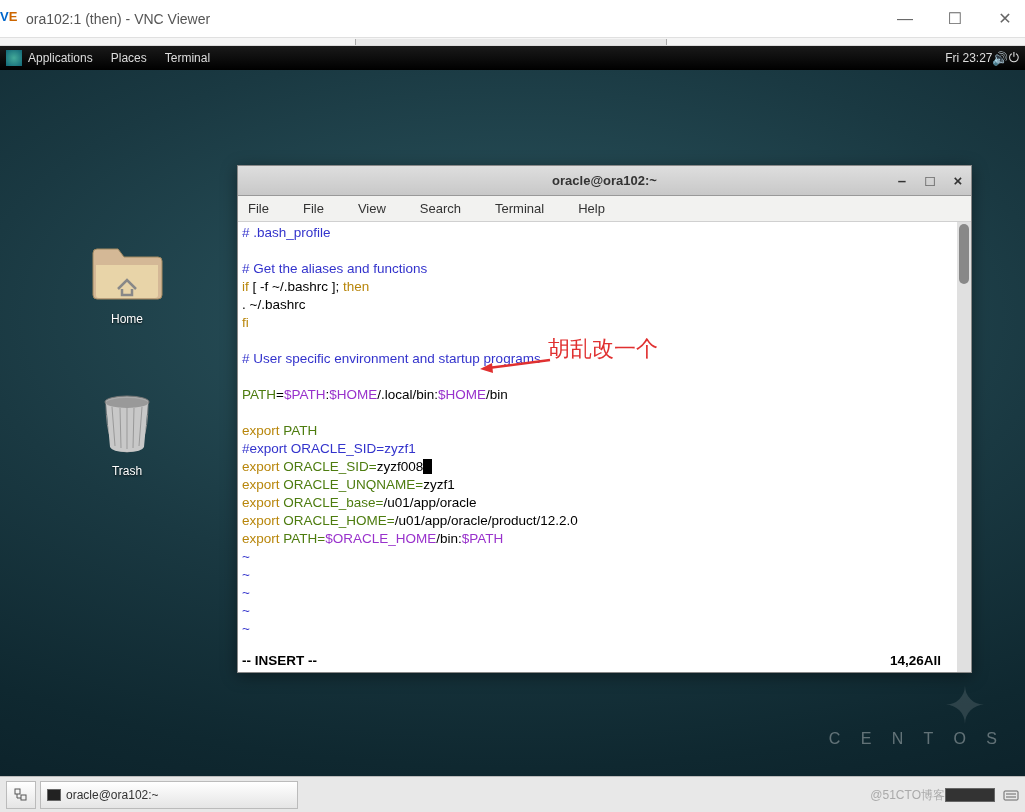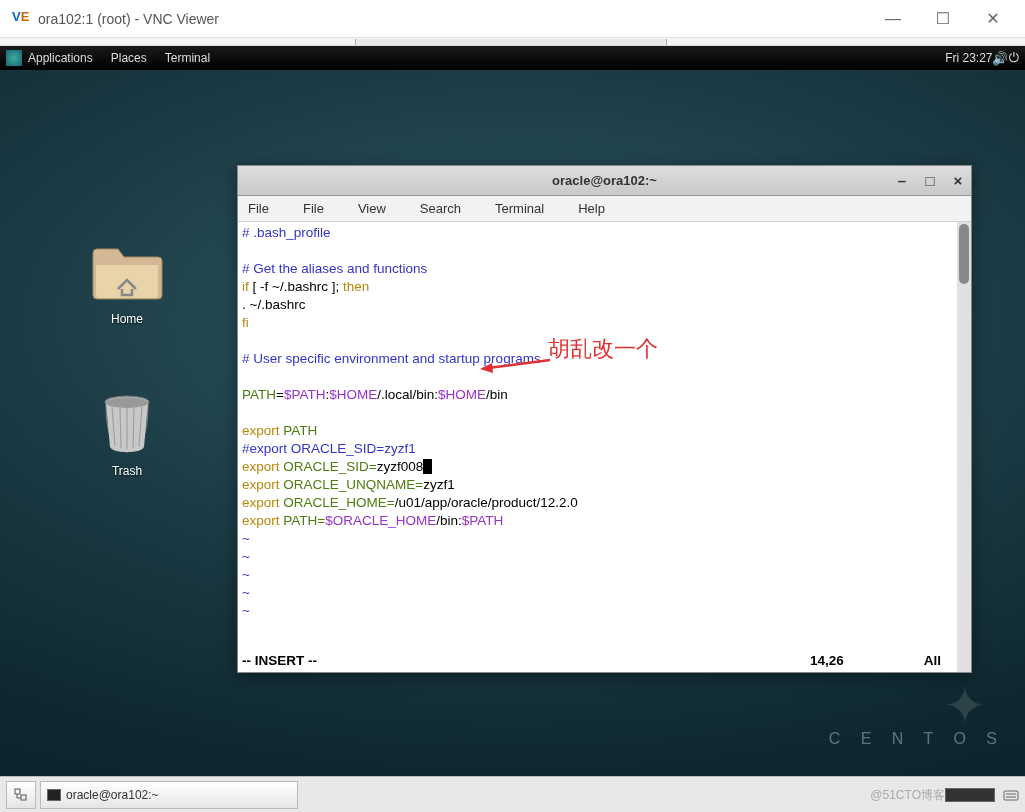--- a/index.html
+++ b/index.html
@@ -1,17 +1,17 @@
 <!DOCTYPE html>
 <html><head>
 <meta charset="utf-8">
 <style>
 *{margin:0;padding:0;box-sizing:border-box;font-family:"Segoe UI",Arial,sans-serif}
 body{width:1025px;height:812px;background:#fff;overflow:hidden;position:relative}
-.vnc-titlebar{height:38px;background:#fff;display:flex;align-items:center;padding:0 12px;border-bottom:1px solid #e0e0e0}
+.vnc-titlebar{height:38px;background:#fff;display:flex;align-items:center;padding:0 0;border-bottom:1px solid #e0e0e0}
 .vnc-logo{width:20px;height:20px;margin-right:6px;font-weight:bold;font-size:13px;color:#0066cc}
 .vnc-logo .v{color:#0066cc}
 .vnc-title{color:#555;font-size:14px;flex:1}
 .win-btns{display:flex;gap:30px;padding-right:10px}
 .win-btn{width:20px;height:20px;display:flex;align-items:center;justify-content:center;color:#666;font-size:16px}
 .divider{height:8px;background:#f5f5f5;border-bottom:1px solid #ddd;position:relative;overflow:hidden}
 .divider::after{content:"";position:absolute;left:355px;top:1px;width:310px;height:6px;border:1px solid #aaa;border-top:none;background:#e8e8e8}
 .gnome-panel{height:24px;background:linear-gradient(#1a1a1a,#000);display:flex;align-items:center;color:#ddd;font-size:12px;padding:0 6px}
 .gnome-app-icon{width:16px;height:16px;margin-right:4px;background:radial-gradient(circle,#4a9,#167)}
 .gnome-menu{display:flex;gap:18px;padding-left:2px}
@@ -34,40 +34,40 @@
 .term-content{position:relative;height:calc(100% - 56px);background:#fff;font-family:"DejaVu Sans Mono","Courier New",monospace;font-size:13.5px;line-height:18px;padding:2px 4px;color:#000;overflow:hidden}
 .term-scrollbar{position:absolute;right:0;top:0;width:14px;height:100%;background:#e0e0e0}
 .term-scroll-thumb{position:absolute;right:2px;top:2px;width:10px;height:60px;background:#888;border-radius:5px}
 .c-blue{color:#3333cc}
 .c-gold{color:#b8860b}
 .c-teal{color:#4d7c0f}
 .c-purple{color:#9932cc}
 .cursor-block{display:inline-block;width:9px;height:15px;background:#000;vertical-align:text-bottom}
 .vim-status{position:absolute;bottom:2px;left:4px;right:20px;display:flex;font-weight:bold}
 .vim-mode{flex:0 0 auto}
-.vim-pos{margin-left:auto;margin-right:80px}
+.vim-pos{margin-left:auto;}
 .vim-all{margin-right:10px}
 .annotation{position:absolute;left:478px;top:280px;pointer-events:none;z-index:10}
 .anno-text{color:#e03030;font-size:22px;font-family:"SimSun","Microsoft YaHei",sans-serif;position:absolute;left:70px;top:-16px;white-space:nowrap}
 .anno-arrow{position:absolute;left:0;top:8px}
 .taskbar{position:absolute;bottom:0;left:0;right:0;height:36px;background:#e8e8e8;border-top:1px solid #bbb;display:flex;align-items:center;padding:3px 6px;gap:4px}
 .tb-btn{height:28px;border:1px solid #bbb;background:linear-gradient(#fff,#e5e5e5);display:flex;align-items:center;padding:0 6px;font-size:12px;color:#333;gap:5px}
 .tb-btn.tray{width:30px;justify-content:center}
 .tb-btn.task{width:258px}
 .tb-spacer{flex:1}
 .tb-note{position:absolute;right:80px;bottom:8px;color:#aaa;font-size:12px}
 .tb-ind{width:50px;height:14px;border:1px solid #666;background:#333;margin-right:4px}
 .term-icon{width:14px;height:12px;background:#222;border:1px solid #666;display:inline-block}
 </style>
 </head>
 <body>
 
 <div class="vnc-titlebar">
   <span class="vnc-logo"><span class="v">V</span><span style="color:#cc6600">E</span></span>
-  <span class="vnc-title">ora102:1 (root) - VNC Viewer</span>
+  <span class="vnc-title">ora102:1 (then) - VNC Viewer</span>
   <div class="win-btns">
     <span class="win-btn">—</span>
     <span class="win-btn">☐</span>
     <span class="win-btn">✕</span>
   </div>
 </div>
 <div class="divider"></div>
 
 <div class="gnome-panel">
   <span class="gnome-app-icon"></span>
@@ -135,20 +135,21 @@
 <div><span class="c-gold">fi</span></div>
 <div>&nbsp;</div>
 <div><span class="c-blue"># User specific environment and startup programs</span></div>
 <div>&nbsp;</div>
 <div><span class="c-teal">PATH</span><span>=</span><span class="c-purple">$PATH</span><span>:</span><span class="c-purple">$HOME</span><span>/.local/bin:</span><span class="c-purple">$HOME</span><span>/bin</span></div>
 <div>&nbsp;</div>
 <div><span class="c-gold">export</span><span class="c-teal"> PATH</span></div>
 <div><span class="c-blue">#export ORACLE_SID=zyzf1</span></div>
 <div><span class="c-gold">export</span><span class="c-teal"> ORACLE_SID=</span><span>zyzf008</span><span class="cursor-block"></span></div>
 <div><span class="c-gold">export</span><span class="c-teal"> ORACLE_UNQNAME=</span><span>zyzf1</span></div>
+<div><span class="c-gold">export</span><span class="c-teal"> ORACLE_base=</span><span>/u01/app/oracle</span></div>
 <div><span class="c-gold">export</span><span class="c-teal"> ORACLE_HOME=</span><span>/u01/app/oracle/product/12.2.0</span></div>
 <div><span class="c-gold">export</span><span class="c-teal"> PATH=</span><span class="c-purple">$ORACLE_HOME</span><span>/bin:</span><span class="c-purple">$PATH</span></div>
 <div><span class="c-blue">~</span></div>
 <div><span class="c-blue">~</span></div>
 <div><span class="c-blue">~</span></div>
 <div><span class="c-blue">~</span></div>
 <div><span class="c-blue">~</span></div>
       <div class="vim-status">
         <span class="vim-mode">-- INSERT --</span>
         <span class="vim-pos">14,26</span>

